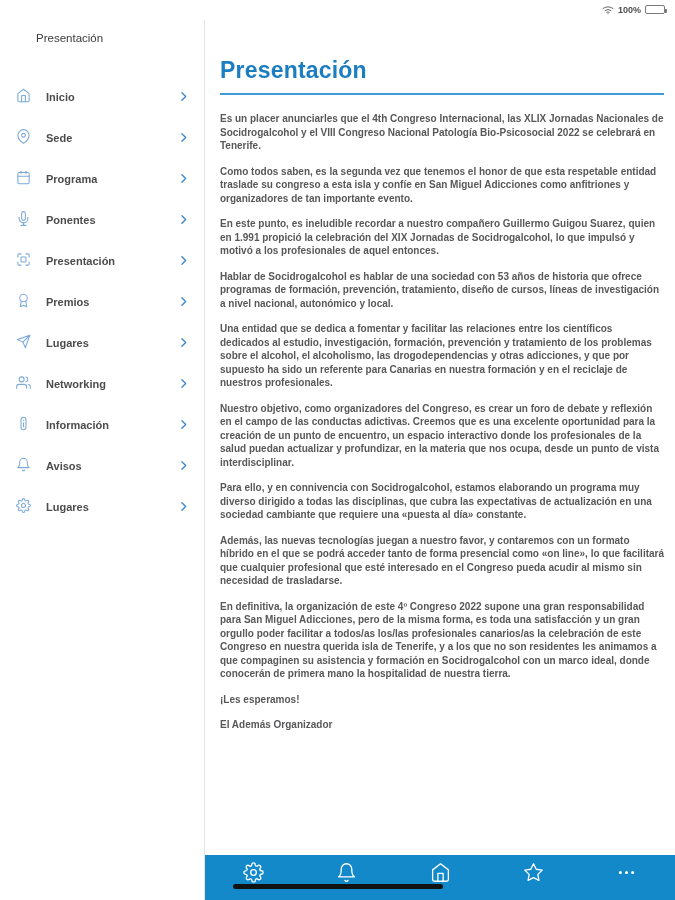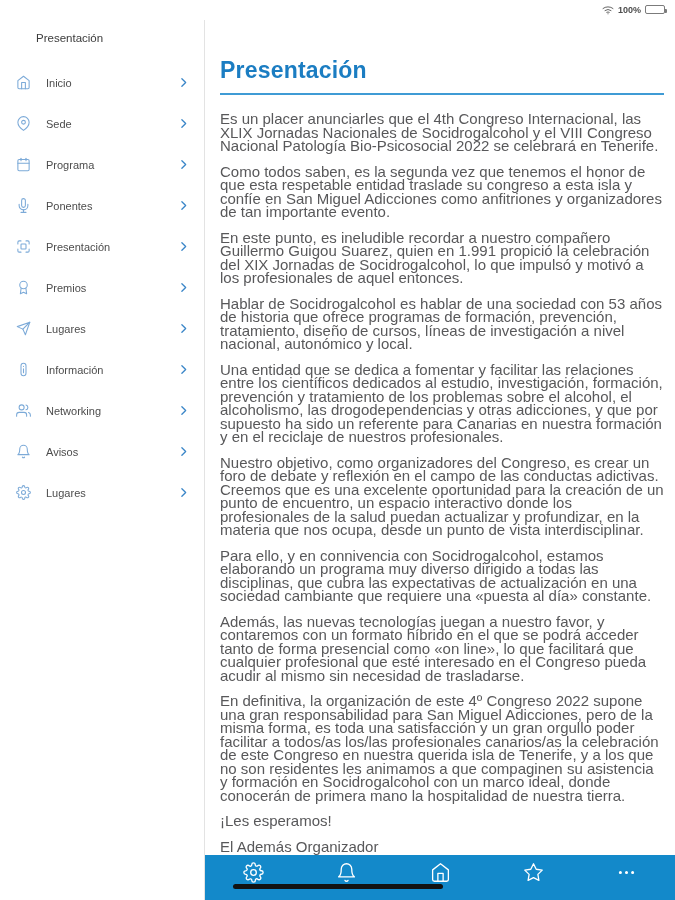--- a/index.html
+++ b/index.html
@@ -28,38 +28,38 @@
   
   .sidebar {
     position: absolute; top: 20px; left: 0; width: 205px; bottom: 0;
     background: #ffffff; border-right: 1px solid #e3e3e3;
   }
   .sidebar-header {
     margin: 12px 0 0 36px; font-size: 11.5px; color: #3b3b3b; font-weight: normal;
   }
   .menu { list-style: none; margin-top: 18px; }
   .menu-item {
-    height: 41px; display: flex; align-items: center;
-    padding: 0 14px 0 16px; cursor: pointer;
+    height: 41px; display: flex; align-items: flex-end;
+    padding: 0 14px 0 16px; cursor: pointer; font-weight: bold;
   }
   .menu-item .icn { width: 15px; height: 15px; stroke: #7caad8; fill: none; stroke-width: 1.7; stroke-linecap: round; stroke-linejoin: round; flex: none; }
   .menu-label { margin-left: 15px; font-size: 11px; color: #4c4c4c; }
   .chevron { margin-left: auto; width: 13px; height: 13px; stroke: #3a86c8; fill: none; stroke-width: 2.4; stroke-linecap: round; stroke-linejoin: round; }
 
   
   .content {
     position: absolute; left: 206px; top: 20px; right: 0; bottom: 45px;
     padding: 37px 11px 0 14px; overflow: hidden; background: #fff;
   }
   .page-title {
     font-size: 23px; font-weight: bold; color: #1b7dc2; letter-spacing: 0.2px;
   }
   .title-rule { border: none; border-top: 2px solid #3f9bd5; margin: 9px 0 17px 0; }
   .body-text p {
-    font-size: 15px; line-height: 13.5px; color: #58585a; margin-bottom: 12px;
+    font-size: 10px; line-height: 13.5px; color: #58585a; margin-bottom: 12px; font-weight: bold;
   }
 
   
   .toolbar {
     position: absolute; left: 205px; right: 0; top: 855px; height: 45px;
     background: #1389ca; display: flex; align-items: flex-start;
     justify-content: space-between; padding: 7px 38px 0 38px;
   }
   .tool-btn { background: none; border: none; cursor: pointer; padding: 0; }
   .ticn { width: 21px; height: 21px; stroke: #ffffff; fill: none; stroke-width: 1.5; stroke-linecap: round; stroke-linejoin: round; display: block; }
@@ -171,38 +171,38 @@
           <polygon points="22 2 15 22 11 13 2 9 22 2"></polygon>
         </svg>
       <span class="menu-label">Lugares</span>
       <svg class="chevron" viewBox="0 0 24 24">
           <polyline points="9 5 16 12 9 19"></polyline>
         </svg>
     </li>
 
     <li class="menu-item">
       <svg class="icn" viewBox="0 0 24 24">
-          <rect x="8" y="2" width="8" height="20" rx="4"></rect>
-          <line x1="12" y1="11" x2="12" y2="17"></line>
-          <line x1="12" y1="7" x2="12.01" y2="7"></line>
-        </svg>
-      <span class="menu-label">Información</span>
-      <svg class="chevron" viewBox="0 0 24 24">
-          <polyline points="9 5 16 12 9 19"></polyline>
-        </svg>
-    </li>
-
-    <li class="menu-item">
-      <svg class="icn" viewBox="0 0 24 24">
           <path d="M17 21v-2a4 4 0 0 0-4-4H5a4 4 0 0 0-4 4v2"></path>
           <circle cx="9" cy="7" r="4"></circle>
           <path d="M23 21v-2a4 4 0 0 0-3-3.87"></path>
           <path d="M16 3.13a4 4 0 0 1 0 7.75"></path>
         </svg>
       <span class="menu-label">Networking</span>
+      <svg class="chevron" viewBox="0 0 24 24">
+          <polyline points="9 5 16 12 9 19"></polyline>
+        </svg>
+    </li>
+
+    <li class="menu-item">
+      <svg class="icn" viewBox="0 0 24 24">
+          <rect x="8" y="2" width="8" height="20" rx="4"></rect>
+          <line x1="12" y1="11" x2="12" y2="17"></line>
+          <line x1="12" y1="7" x2="12.01" y2="7"></line>
+        </svg>
+      <span class="menu-label">Información</span>
       <svg class="chevron" viewBox="0 0 24 24">
           <polyline points="9 5 16 12 9 19"></polyline>
         </svg>
     </li>
 
     <li class="menu-item">
       <svg class="icn" viewBox="0 0 24 24">
           <path d="M18 8A6 6 0 0 0 6 8c0 7-3 9-3 9h18s-3-2-3-9"></path>
           <path d="M13.73 21a2 2 0 0 1-3.46 0"></path>
         </svg>

